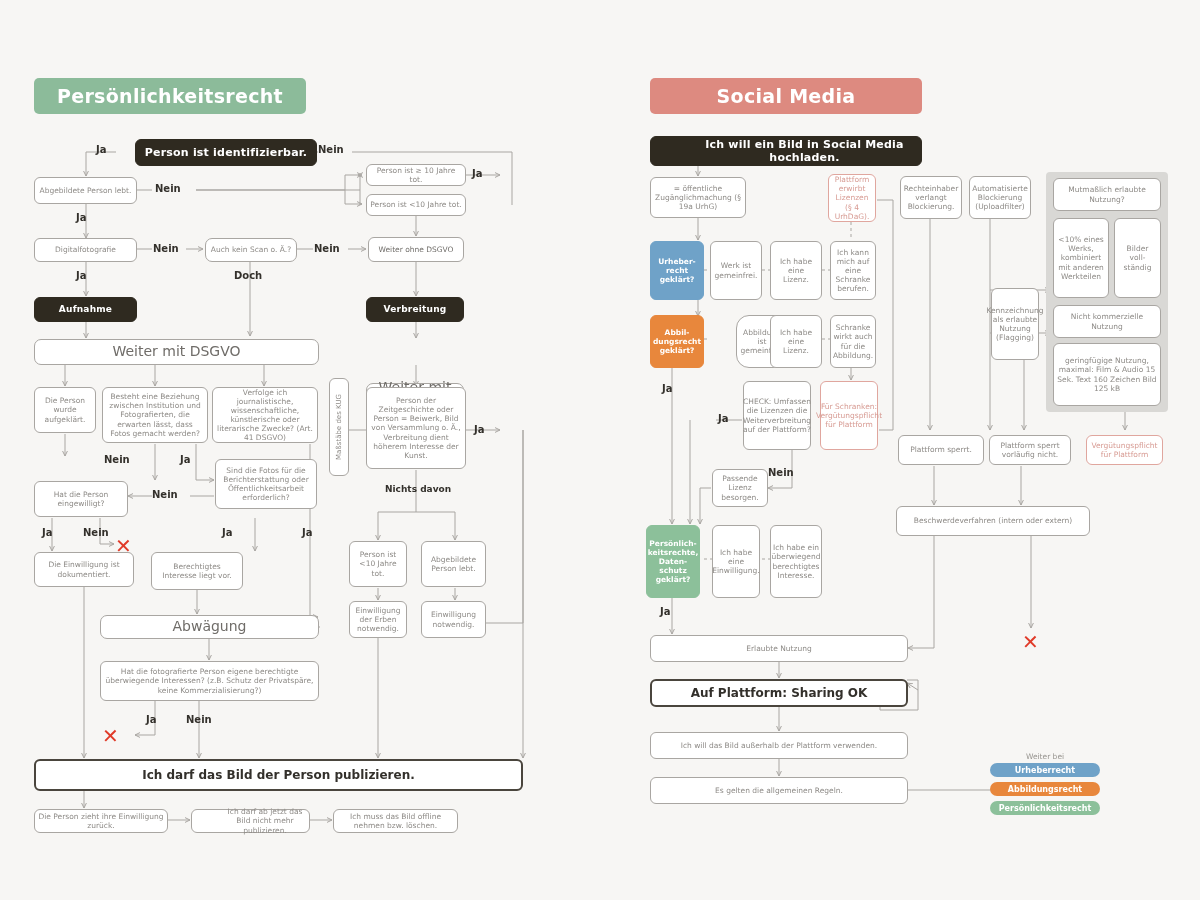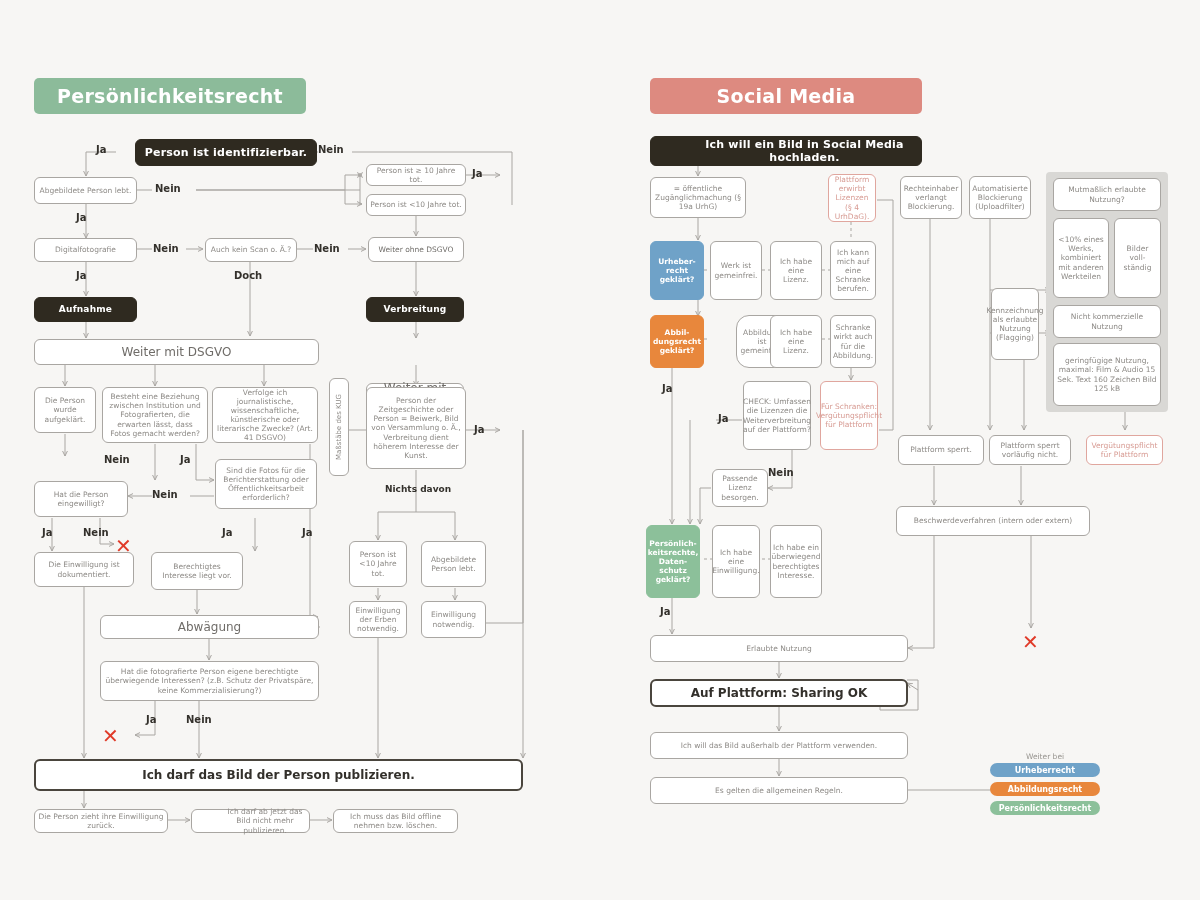--- a/index.html
+++ b/index.html
@@ -24,21 +24,21 @@
     padding:2px 3px;
     font-size:7.5px;
   }
   .node.dark{
     background:#2f2a20;border-color:#2f2a20;color:#ffffff;
     font-weight:bold;font-size:11px;letter-spacing:.2px;
   }
   .node.strong{
     border:2px solid #4a453d;color:#33302b;font-weight:bold;font-size:12px;
   }
-  .node.mid{color:#6f6c68;font-size:12px;}
+  .node.mid{color:#6f6c68;font-size:14px;border-radius:7px;}
   .node.blue{background:#6fa2c8;border-color:#6fa2c8;color:#ffffff;font-weight:bold;font-size:7.5px;}
   .node.orange{background:#e8873c;border-color:#e8873c;color:#ffffff;font-weight:bold;font-size:7.5px;}
   .node.green{background:#8cc09a;border-color:#8cc09a;color:#ffffff;font-weight:bold;font-size:7.5px;}
   .node.pink{border-color:#e0a69e;color:#d79b93;}
   .node.vertical{writing-mode:vertical-rl;text-orientation:mixed;transform:rotate(180deg);}
   .banner{
     position:absolute;box-sizing:border-box;border-radius:5px;
     display:flex;align-items:center;justify-content:center;
     color:#ffffff;font-weight:bold;letter-spacing:.3px;
   }
@@ -256,21 +256,21 @@
   <div class="lbl" style="left:472px;top:168px;">Ja</div>
   <div class="node" style="left:366px;top:194px;width:100px;height:22px;">
     <span>Person ist &lt;10 Jahre tot.</span>
   </div>
 
   <div class="node" style="left:34px;top:238px;width:103px;height:24px;">
     <span>Digitalfotografie</span>
   </div>
   <div class="lbl" style="left:153px;top:243px;">Nein</div>
 
-  <div class="node" style="left:205px;top:238px;width:92px;height:24px;">
+  <div class="node" style="left:205px;top:238px;width:92px;height:24px;border-radius:7px;">
     <span>Auch kein Scan o. Ä.?</span>
   </div>
   <div class="lbl" style="left:314px;top:243px;">Nein</div>
   <div class="lbl" style="left:234px;top:270px;">Doch</div>
   <div class="lbl" style="left:76px;top:270px;">Ja</div>
 
   <div class="node" style="left:368px;top:237px;width:96px;height:25px;color:#6f6c68;">
     <span>Weiter ohne DSGVO</span>
   </div>
 

